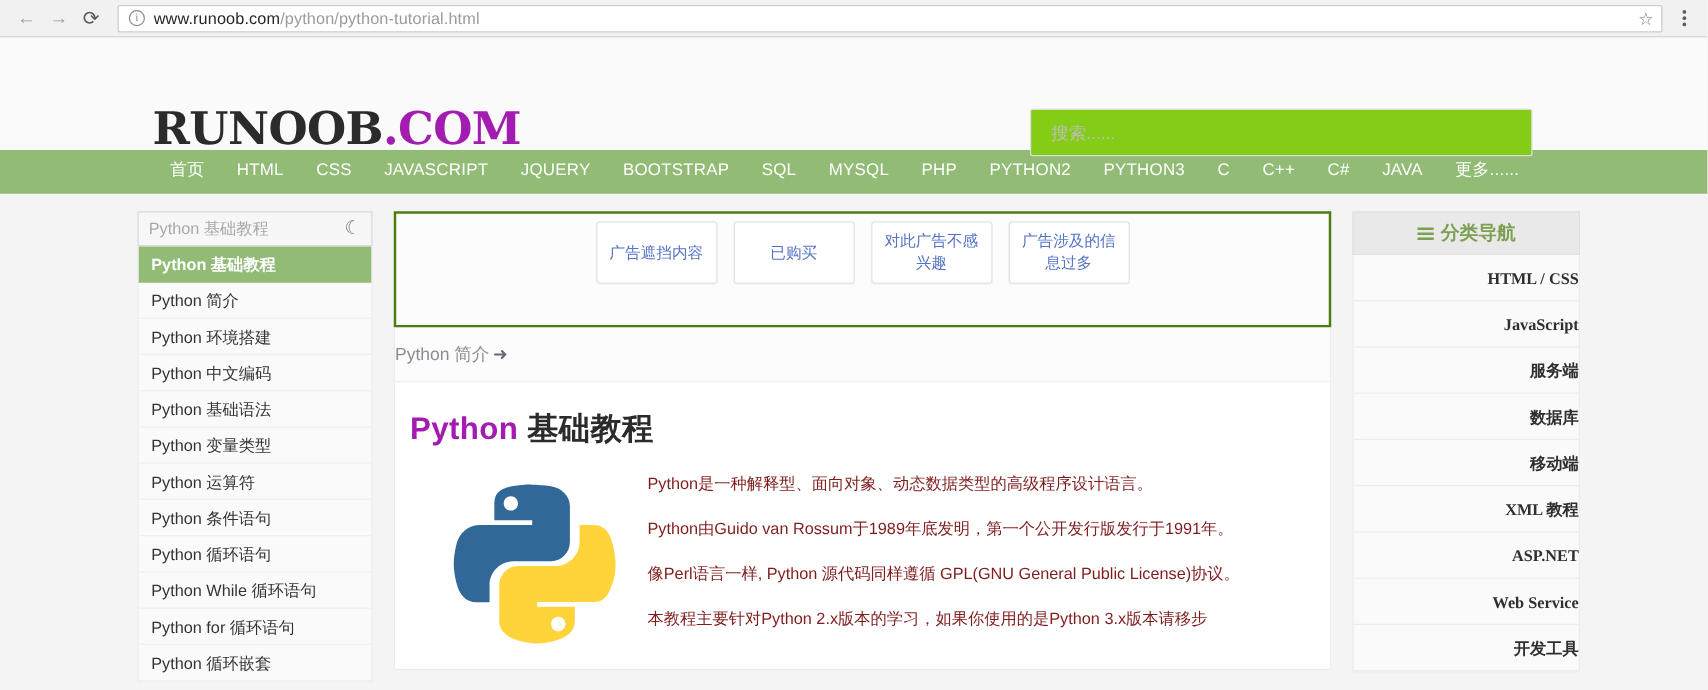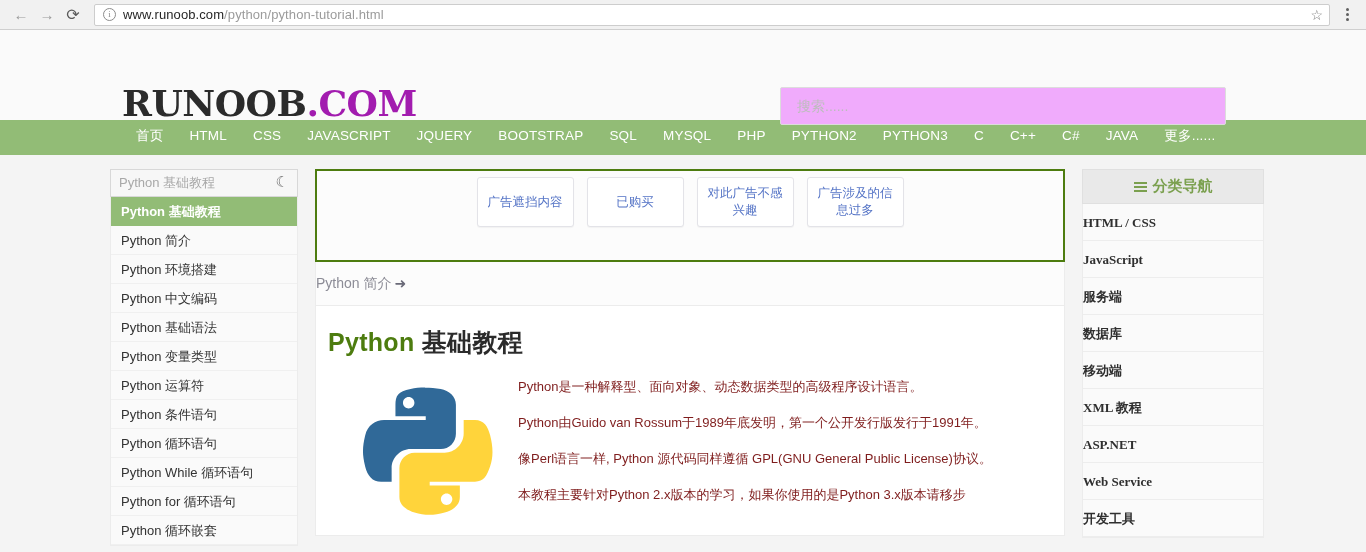--- a/index.html
+++ b/index.html
@@ -85,22 +85,22 @@
     font-weight: bold;
     font-size: 36px;
     letter-spacing: -0.5px;
     line-height: 1;
   }
   .logo .dark { color: #2b2b2b; }
   .logo .green { color: #a21caf; }
   .search-box {
     position: absolute;
     right: 140px; top: 57px;
-    width: 446px; height: 38px;
-    background: #f0abfc;
+    width: 402px; height: 38px;
+    background: #84cc16;
     border: 1px solid #dcdcdc;
     border-radius: 2px;
     display: flex; align-items: center;
     padding: 0 14px;
   }
   .search-box input {
     border: none; outline: none;
     width: 100%;
     font-size: 14px;
     color: #444;
@@ -218,21 +218,21 @@
     padding: 20px 22px 0 12px;
     height: 230px;
     overflow: hidden;
   }
   .article h1 {
     margin: 0 0 14px 0;
     font-size: 25px;
     font-weight: bold;
     letter-spacing: .3px;
   }
-  .article h1 .py { color: #4d7c0f; text-align: center; }
+  .article h1 .py { color: #a21caf; text-align: center; }
   .article h1 .zh { color: #2b2b2b; }
   .article-body { display: flex; gap: 20px; }
   .py-logo { width: 170px; flex: none; padding-top: 8px; padding-left: 28px; }
   .article-text { flex: 1; padding-top: 4px; }
   .article-text p {
     margin: 0 0 16px 0;
     font-size: 13px;
     line-height: 1.55;
     color: #7f1d1d;
   }
@@ -252,21 +252,21 @@
     font-size: 15px;
   }
   .cat-head .list-icon {
     display: inline-flex; flex-direction: column; gap: 2px;
   }
   .cat-head .list-icon i { display: block; width: 13px; height: 2px; background: #7ba04f; }
   .cat-list { border: 1px solid #ececec; border-top: none; background: #fafafa; }
   .cat-item {
     height: 37px;
     line-height: 37px;
-    text-align: left;
+    text-align: right;
     font-size: 13px;
     font-weight: bold;
     color: #2f2f2f;
     border-bottom: 1px solid #ededed;
     font-family: "Liberation Serif", "DejaVu Serif", serif;
   }
 </style>
 </head>
 <body>
 

